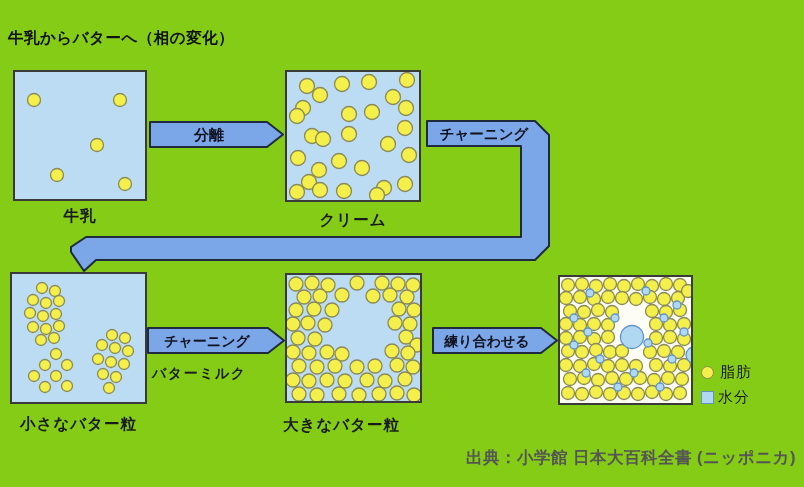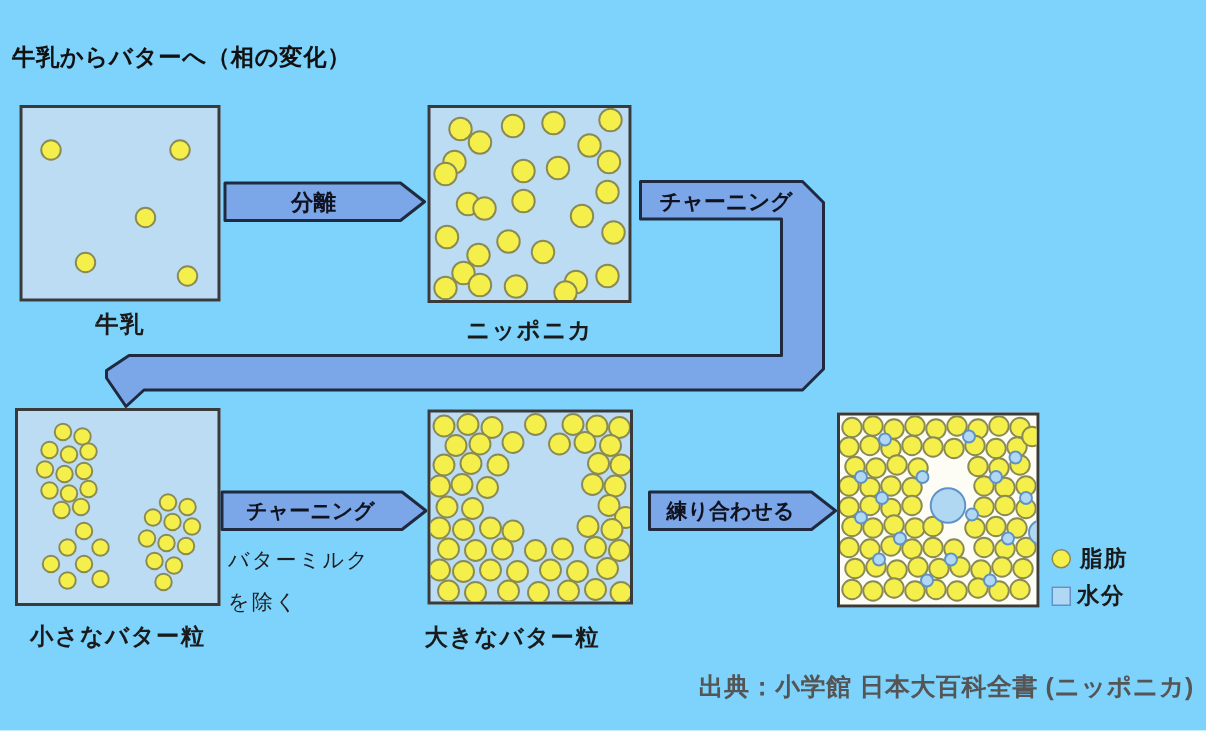--- a/index.html
+++ b/index.html
@@ -1,17 +1,17 @@
 <!DOCTYPE html>
 <html><head>
 <meta charset="utf-8">
 <style>
   html,body{margin:0;padding:0;background:#ffffff;}
   .canvas{
-    position:relative;width:804px;height:487px;background:#7dd3fc;overflow:hidden;
+    position:relative;width:804px;height:487px;background:#84cc16;overflow:hidden;
     font-family:"Liberation Sans","DejaVu Sans",sans-serif;
   }
   .title{
     position:absolute;left:8px;top:28px;font-size:15.5px;font-weight:700;color:#111;
     letter-spacing:0.5px;
   }
   .box{
     position:absolute;border:2px solid #3a3a3a;box-sizing:border-box;
   }
   .box svg{display:block;}
@@ -25,34 +25,34 @@
   .band-svg polygon,.arrow-svg polygon{
     fill:#7ba6e8;stroke:#1f2a40;stroke-width:2;stroke-linejoin:round;
   }
   .band-svg text,.arrow-svg text{
     font-family:"Liberation Sans","DejaVu Sans",sans-serif;
     font-weight:700;fill:#10131f;text-anchor:middle;
   }
   .band-svg text{font-size:14.5px;}
   .arrow-svg text{font-size:14px;}
   .note{
-    position:absolute;left:152px;top:359px;font-size:14px;font-weight:400;color:#1d1d1d;
+    position:absolute;left:152px;top:359px;font-size:14px;font-weight:700;color:#1d1d1d;
     line-height:28px;letter-spacing:1.5px;
   }
   .legend{position:absolute;left:701px;top:360px;}
   .legend-row{display:flex;align-items:center;height:25px;}
   .legend-swatch-fat{
     width:13px;height:13px;border-radius:50%;background:#f4ef4a;border:1.5px solid #8a8a55;
     box-sizing:border-box;margin-right:6px;flex:0 0 auto;
   }
   .legend-swatch-water{
     width:13px;height:13px;background:#b0d8f2;border:1.5px solid #5f93c8;
     box-sizing:border-box;margin-right:4px;flex:0 0 auto;
   }
-  .legend-label{font-size:15px;font-weight:700;color:#1a1a1a;letter-spacing:1px;}
+  .legend-label{font-size:15px;font-weight:400;color:#1a1a1a;letter-spacing:1px;}
   .source{
     position:absolute;right:8px;top:447px;font-size:16.5px;font-weight:600;color:#555555;
     letter-spacing:0.5px;
     text-align:right;
   }
 </style>
 </head>
 <body>
 
 <div class="canvas">
@@ -105,21 +105,21 @@
         <circle cx="32" cy="98" r="7.5" fill="#f4ef4a" stroke="#8a8a55" stroke-width="1.3"></circle>
         <circle cx="22" cy="110" r="7.5" fill="#f4ef4a" stroke="#8a8a55" stroke-width="1.3"></circle>
         <circle cx="33" cy="118" r="7.5" fill="#f4ef4a" stroke="#8a8a55" stroke-width="1.3"></circle>
         <circle cx="57" cy="119" r="7.5" fill="#f4ef4a" stroke="#8a8a55" stroke-width="1.3"></circle>
         <circle cx="97" cy="116" r="7.5" fill="#f4ef4a" stroke="#8a8a55" stroke-width="1.3"></circle>
         <circle cx="118" cy="112" r="7.5" fill="#f4ef4a" stroke="#8a8a55" stroke-width="1.3"></circle>
         <circle cx="10" cy="120" r="7.5" fill="#f4ef4a" stroke="#8a8a55" stroke-width="1.3"></circle>
         <circle cx="90" cy="123" r="7.5" fill="#f4ef4a" stroke="#8a8a55" stroke-width="1.3"></circle>
       </svg>
   </div>
-  <div class="box-label" style="left:285px;top:210px;width:136px;">ニッポニカ</div>
+  <div class="box-label" style="left:285px;top:210px;width:136px;">クリーム</div>
 
   <div class="box liquid" style="left:10px;top:272px;width:137px;height:132px;">
     <svg width="133" height="128">
         <circle cx="30" cy="14" r="5.5" fill="#f4ef4a" stroke="#8a8a55" stroke-width="1.3"></circle>
         <circle cx="43" cy="17" r="5.5" fill="#f4ef4a" stroke="#8a8a55" stroke-width="1.3"></circle>
         <circle cx="21" cy="26" r="5.5" fill="#f4ef4a" stroke="#8a8a55" stroke-width="1.3"></circle>
         <circle cx="34" cy="29" r="5.5" fill="#f4ef4a" stroke="#8a8a55" stroke-width="1.3"></circle>
         <circle cx="47" cy="27" r="5.5" fill="#f4ef4a" stroke="#8a8a55" stroke-width="1.3"></circle>
         <circle cx="18" cy="39" r="5.5" fill="#f4ef4a" stroke="#8a8a55" stroke-width="1.3"></circle>
         <circle cx="31" cy="42" r="5.5" fill="#f4ef4a" stroke="#8a8a55" stroke-width="1.3"></circle>
@@ -151,21 +151,20 @@
   </div>
   <div class="box-label" style="left:0px;top:414px;width:157px;">小さなバター粒</div>
 
   <svg class="arrow-svg" style="left:147px;top:326px;" width="140" height="29">
     <polygon points="1,2 121,2 137,14.5 121,27 1,27"></polygon>
     <text x="60" y="19.5">チャーニング</text>
   </svg>
 
   <div class="note">
     <div>バターミルク</div>
-    <div>を除く</div>
   </div>
 
   <div class="box liquid" style="left:285px;top:273px;width:137px;height:130px;">
     <svg width="133" height="126">
         <circle cx="9" cy="9" r="7" fill="#f4ef4a" stroke="#8a8a55" stroke-width="1.3"></circle>
         <circle cx="25" cy="8" r="7" fill="#f4ef4a" stroke="#8a8a55" stroke-width="1.3"></circle>
         <circle cx="41" cy="10" r="7" fill="#f4ef4a" stroke="#8a8a55" stroke-width="1.3"></circle>
         <circle cx="70" cy="8" r="7" fill="#f4ef4a" stroke="#8a8a55" stroke-width="1.3"></circle>
         <circle cx="95" cy="8" r="7" fill="#f4ef4a" stroke="#8a8a55" stroke-width="1.3"></circle>
         <circle cx="111" cy="9" r="7" fill="#f4ef4a" stroke="#8a8a55" stroke-width="1.3"></circle>

